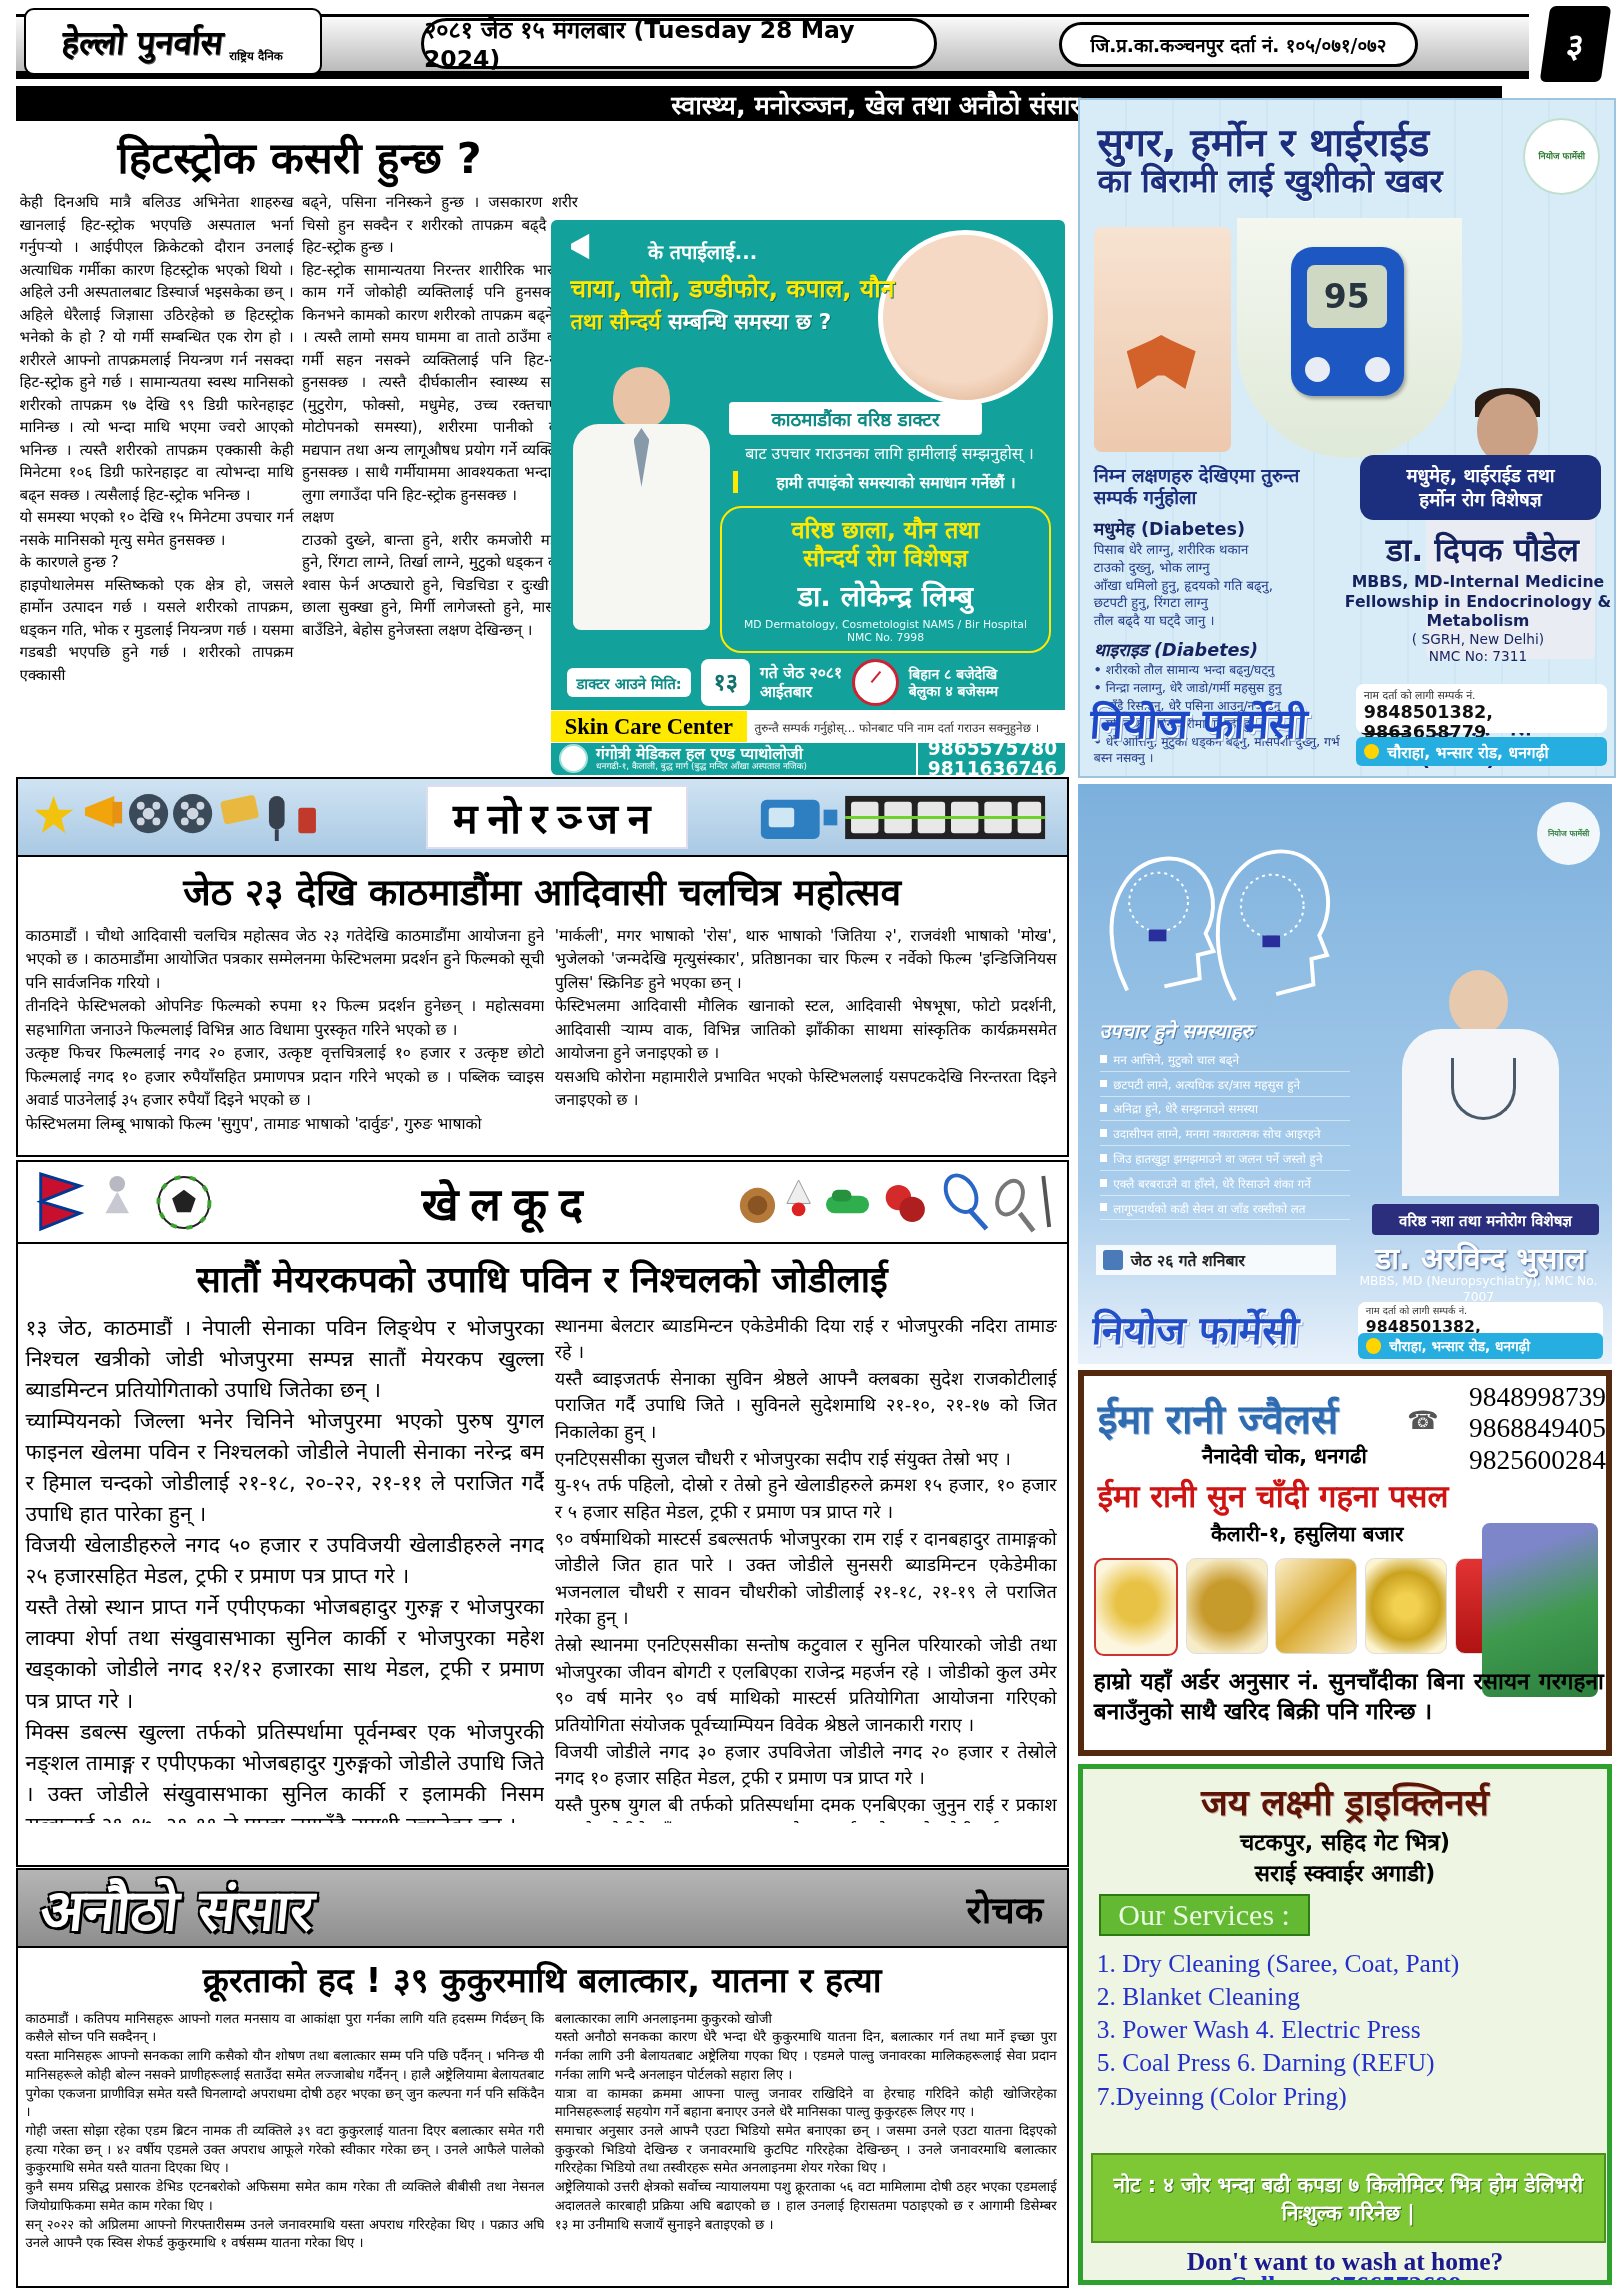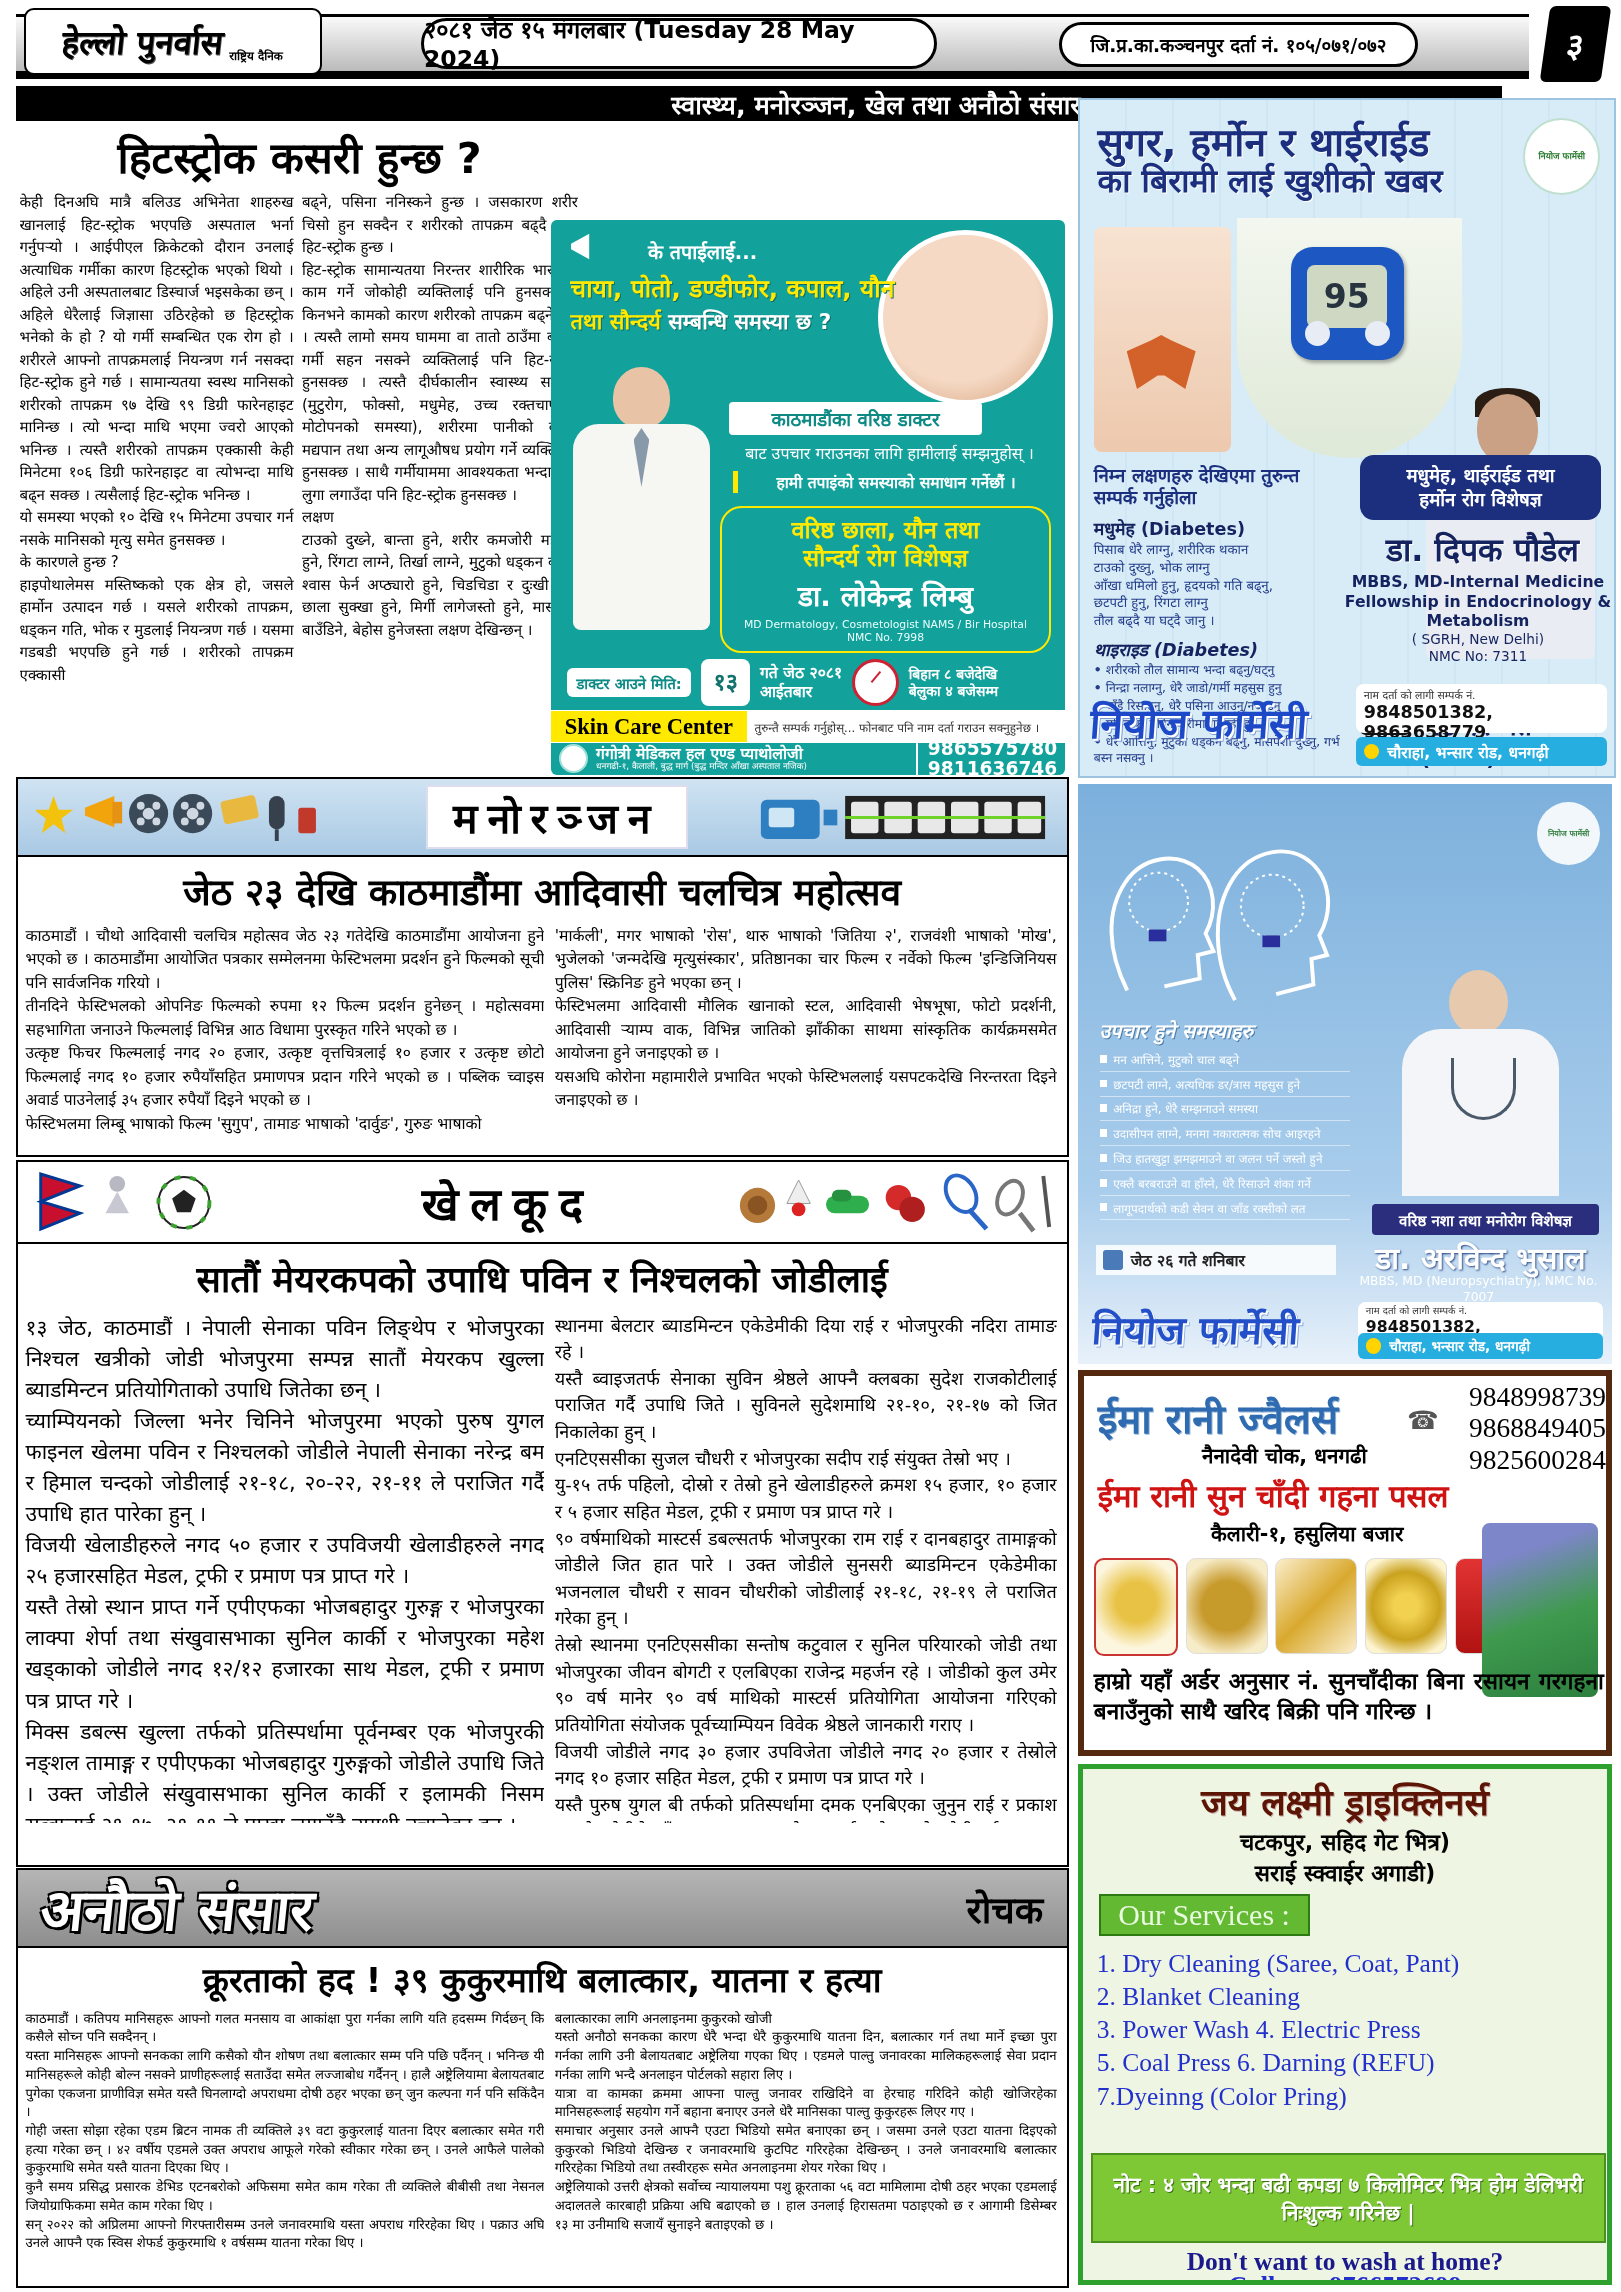--- a/index.html
+++ b/index.html
@@ -70,21 +70,21 @@
      repeating-linear-gradient(0deg,rgba(255,255,255,.25) 0 45px,rgba(190,220,240,.5) 45px 47px);
      border:2px solid #9cc4de;overflow:hidden;}
   .su-title{top:21.6px;left:17.6px;width:412px;color:#1b2f7e;font-weight:bold;font-size:39px;line-height:1.08;text-shadow:1px 1px 0 #fff;}
   .su-title .t2{font-size:32px;display:block;}
   .su-logo{top:17.6px;right:13.7px;width:73px;height:73px;border-radius:50%;background:#fff;border:2px solid #bfe0d0;
            display:flex;align-items:center;justify-content:center;font-size:8.8px;color:#2e7d32;font-weight:bold;text-align:center;}
   .su-thyroid{top:127px;left:13.7px;width:137px;height:225px;border-radius:7.8px;background:linear-gradient(#f7e3d2,#edc9ae);position:absolute;}
   .su-thyroid:after{content:"";position:absolute;left:33px;top:108px;width:69px;height:54px;background:#d2622a;
      clip-path:polygon(50% 0,65% 10%,100% 30%,85% 100%,55% 75%,45% 75%,15% 100%,0 30%,35% 10%);}
   .su-meterwrap{top:118px;left:157px;width:225px;height:240px;border-radius:0 0 118px 118px;background:linear-gradient(#f3f7ef,#dfe9d8);}
-  .su-meter{position:absolute;top:29px;left:54px;width:113px;height:113px;background:#1d57c2;border-radius:21.6px;box-shadow:2px 2.9px 3.9px rgba(0,0,0,.3);}
+  .su-meter{position:absolute;top:29px;left:54px;width:113px;height:149px;background:#1d57c2;border-radius:21.6px;box-shadow:2px 2.9px 3.9px rgba(0,0,0,.3);}
   .su-screen{position:absolute;top:17.6px;left:15.7px;width:80px;height:63px;background:#cfd8c2;border-radius:7.8px;
              display:flex;align-items:center;justify-content:center;font-size:33px;font-weight:bold;color:#27343f;}
   .su-btn{position:absolute;bottom:13.7px;width:25.5px;height:25.5px;border-radius:50%;background:#e8ecf4;}
   .su-docimg{top:294px;right:9.8px;width:186px;height:265px;}
   .su-docimg .head{position:absolute;top:0;left:59px;width:61px;height:69px;border-radius:50% 50% 46% 46%;background:#caa184;}
   .su-docimg .hair{position:absolute;top:-5.9px;left:57px;width:65px;height:29px;border-radius:50% 50% 0 0;background:#2b1c14;}
   .su-docimg .coat{position:absolute;top:63px;left:7.8px;width:169px;height:202px;border-radius:29px 29px 5.9px 5.9px;background:#e9ecf2;}
   .su-note{top:365px;left:13.7px;width:245px;color:#1b2f7e;font-weight:bold;font-size:18.6px;line-height:1.2;}
   .su-dlabel{top:416px;left:13.7px;color:#14235f;font-weight:bold;font-size:17.6px;}
   .su-dsym{top:441px;left:13.7px;width:245px;color:#223c8a;font-size:13.2px;line-height:1.35;}

